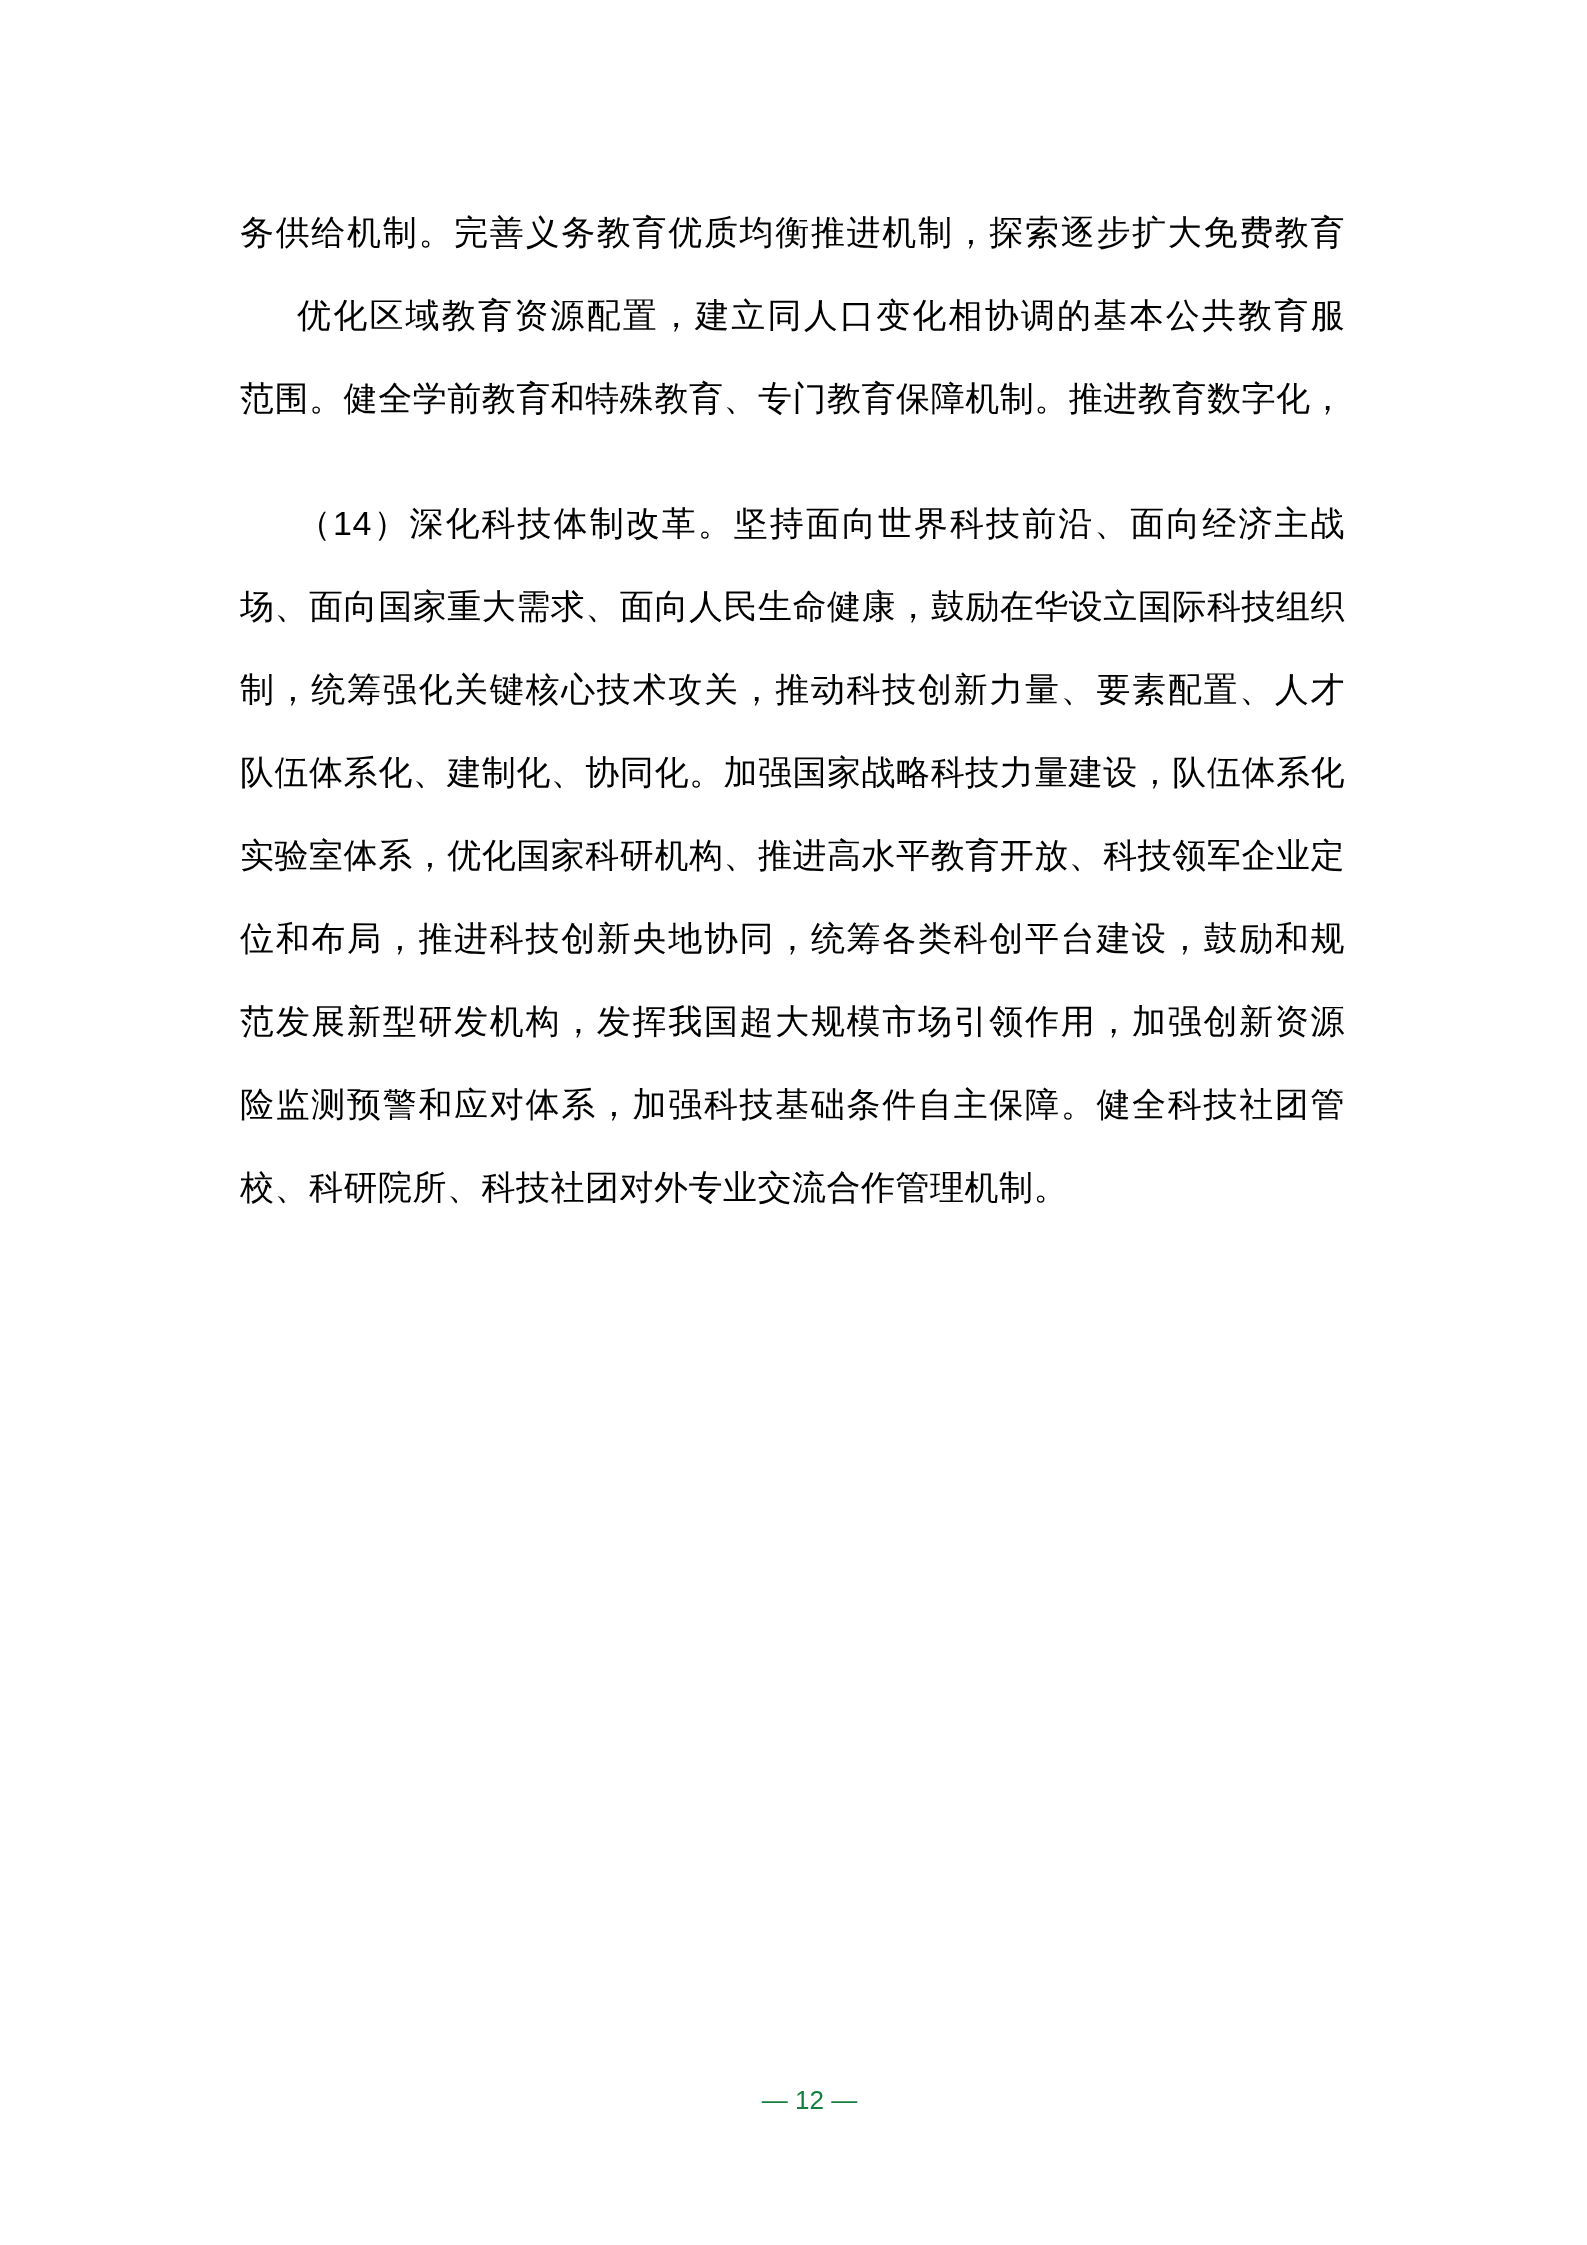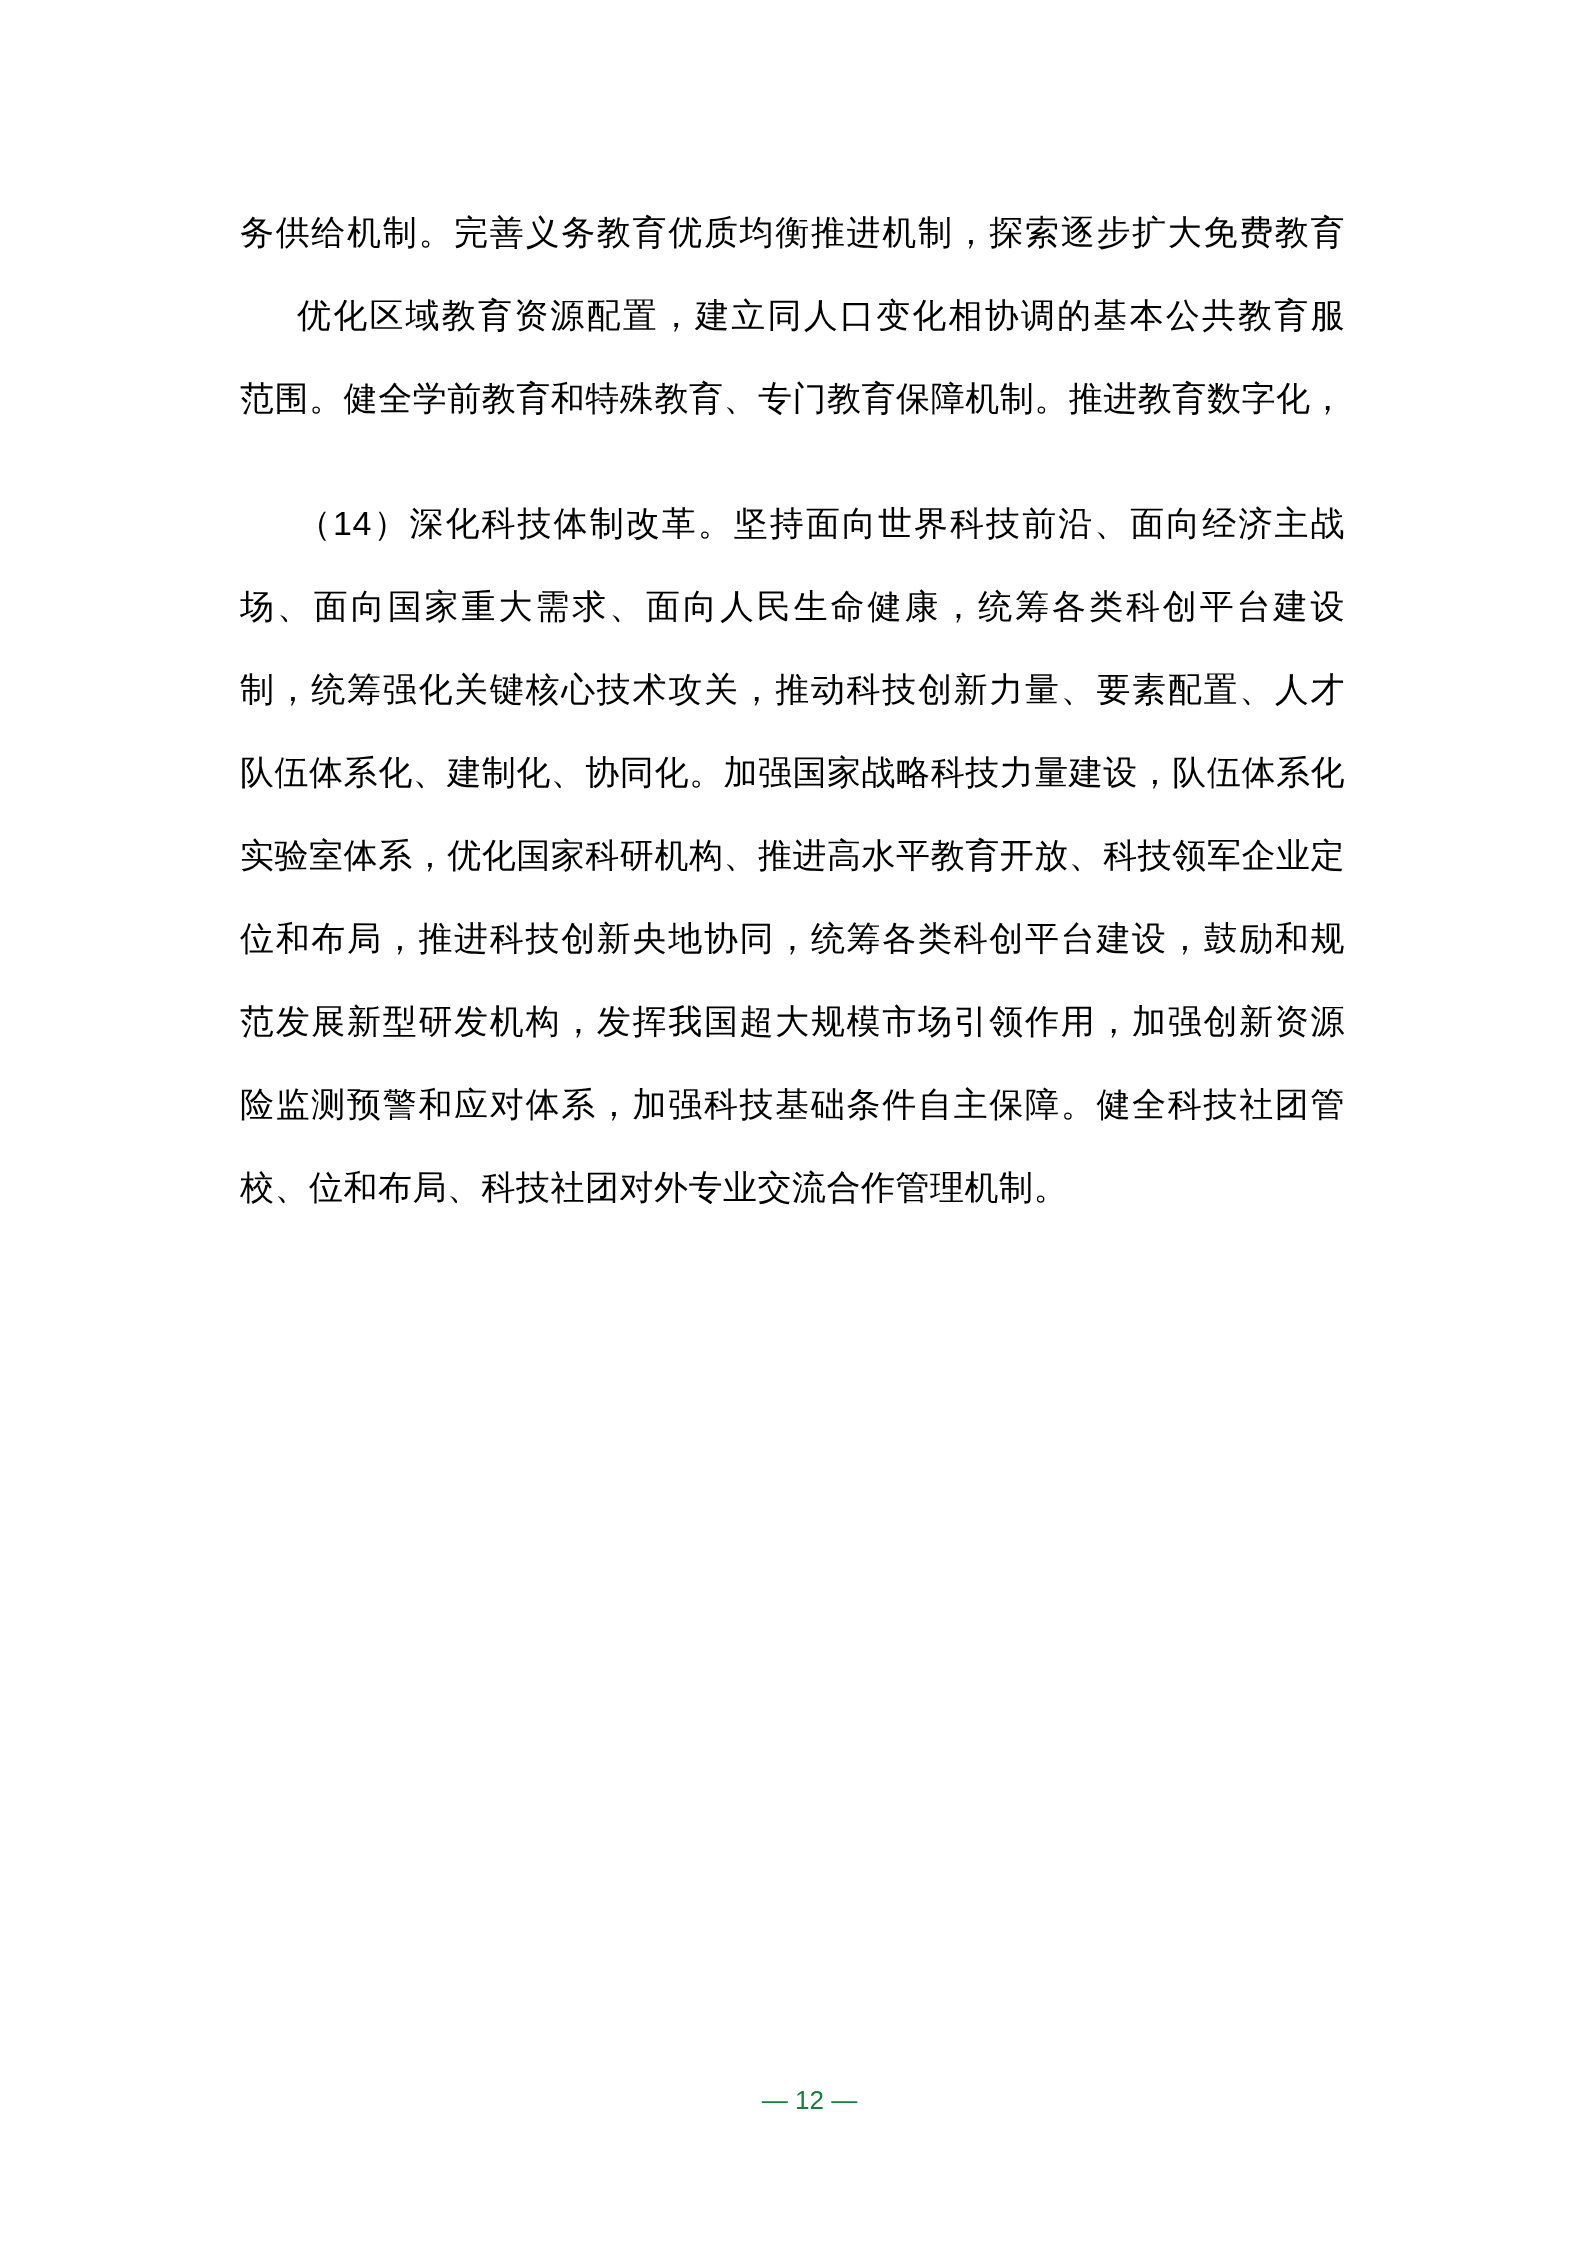--- a/index.html
+++ b/index.html
@@ -57,25 +57,25 @@
 
 
   <div class="para">
     <div class="line">务供给机制。完善义务教育优质均衡推进机制，探索逐步扩大免费教育</div>
     <div class="line indent">优化区域教育资源配置，建立同人口变化相协调的基本公共教育服</div>
     <div class="line">范围。健全学前教育和特殊教育、专门教育保障机制。推进教育数字化，</div>
   </div>
 
   <div class="para">
     <div class="line indent">（14）深化科技体制改革。坚持面向世界科技前沿、面向经济主战</div>
-    <div class="line">场、面向国家重大需求、面向人民生命健康，统筹各类科创平台建设</div>
+    <div class="line">场、面向国家重大需求、面向人民生命健康，鼓励在华设立国际科技组织</div>
     <div class="line">制，统筹强化关键核心技术攻关，推动科技创新力量、要素配置、人才</div>
     <div class="line">队伍体系化、建制化、协同化。加强国家战略科技力量建设，队伍体系化</div>
     <div class="line">实验室体系，优化国家科研机构、推进高水平教育开放、科技领军企业定</div>
     <div class="line">位和布局，推进科技创新央地协同，统筹各类科创平台建设，鼓励和规</div>
     <div class="line">范发展新型研发机构，发挥我国超大规模市场引领作用，加强创新资源</div>
     <div class="line">险监测预警和应对体系，加强科技基础条件自主保障。健全科技社团管</div>
-    <div class="line para-end">校、位和布局、科技社团对外专业交流合作管理机制。</div>
+    <div class="line para-end">校、科研院所、科技社团对外专业交流合作管理机制。</div>
   </div>
 
 </div>
 
 <div class="page-num">— 12 —</div>
 
 </body></html>

